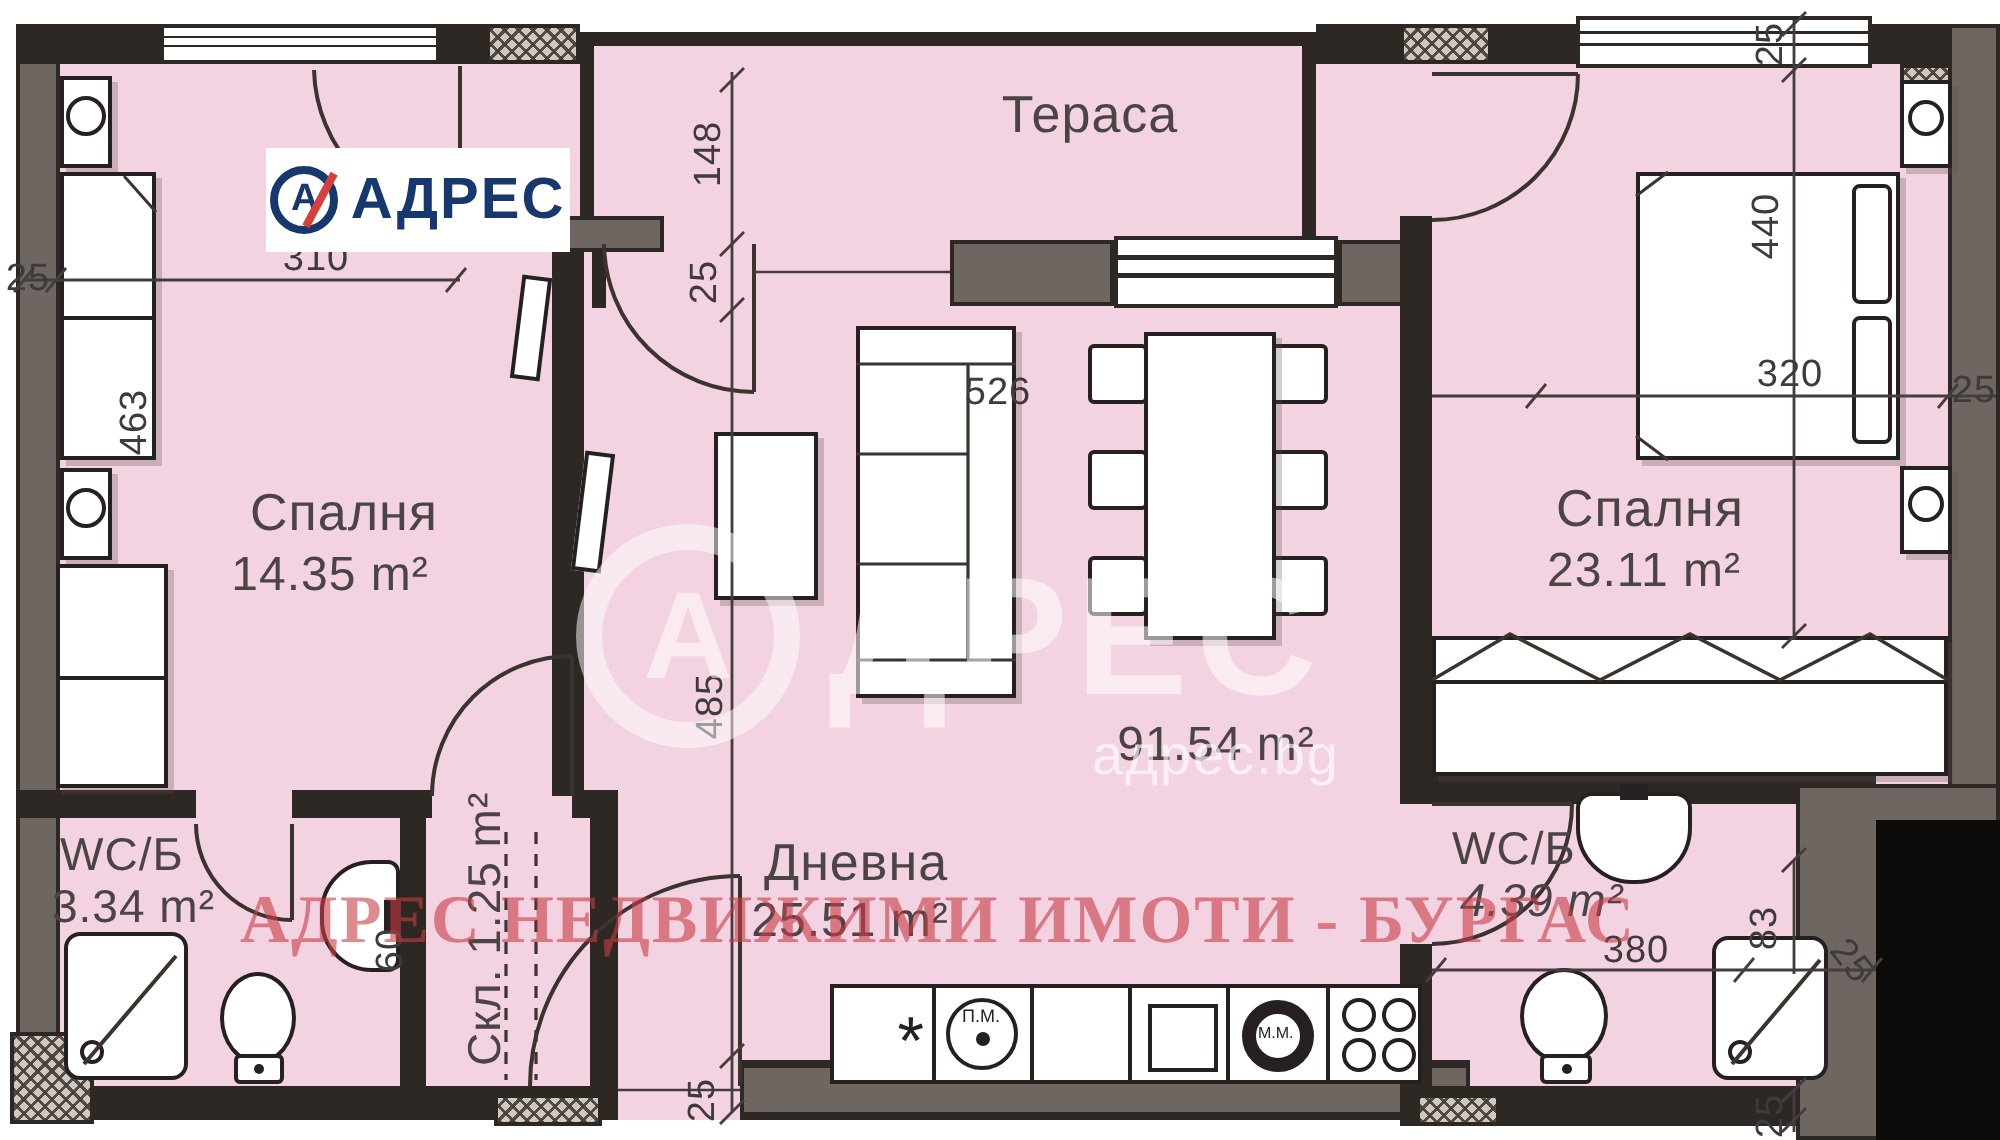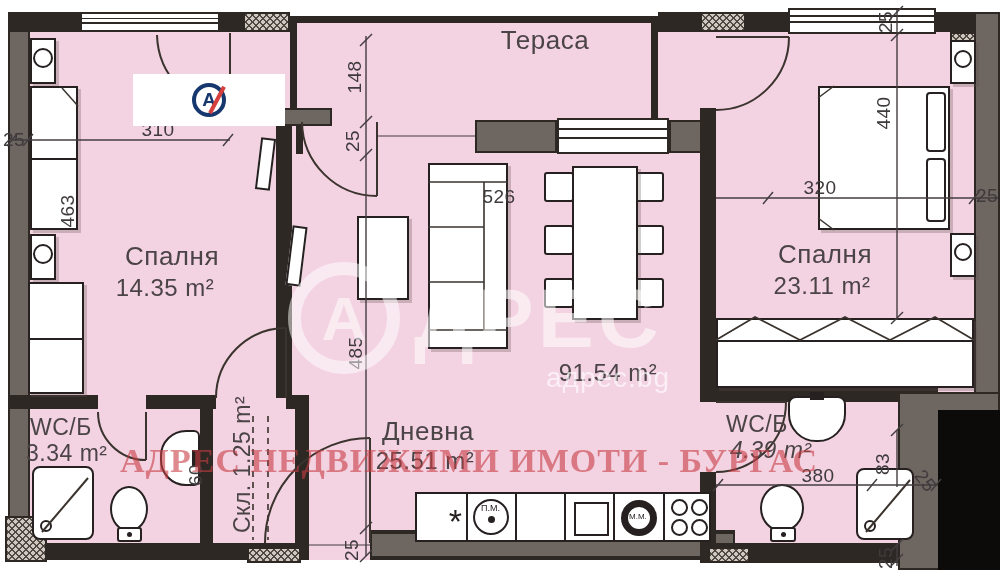--- a/index.html
+++ b/index.html
@@ -241,21 +241,21 @@
       <path d="M897 430 V487"></path>
         <path d="M891 436 L903 424"></path>
       <path d="M897 545 V566"></path>
         <path d="M891 551 L903 539"></path>
         <path d="M891 566 L903 554"></path>
       <path d="M377 136 H475" stroke-width="1.2"></path>
       <path d="M309 545 H370" stroke-width="1.2"></path>
     </g>
   </svg>
 
-  <div class="lbl room-name" style="left:445px;top:27px;width:200px;">Тераса</div>
+  <div class="lbl room-name" style="left:445px;top:44px;width:200px;">Тераса</div>
 
   <div class="lbl room-name" style="left:92px;top:243px;width:160px;">Спалня</div>
   <div class="lbl room-area" style="left:85px;top:275px;width:160px;">14.35 m²</div>
 
   <div class="lbl room-name" style="left:745px;top:241px;width:160px;">Спалня</div>
   <div class="lbl room-area" style="left:742px;top:273px;width:160px;">23.11 m²</div>
 
   <div class="lbl room-name" style="left:348px;top:418px;width:160px;">Дневна</div>
   <div class="lbl room-area" style="left:345px;top:448px;width:160px;">25.51 m²</div>
 
@@ -274,21 +274,21 @@
 
   <div class="dim rot" style="left:333px;top:66px;width:44px;">148</div>
   <div class="dim rot" style="left:338px;top:130px;width:30px;">25</div>
   <div class="dim rot" style="left:334px;top:342px;width:44px;">485</div>
   <div class="dim rot" style="left:337px;top:539px;width:30px;">25</div>
   <div class="dim" style="left:0px;top:129px;width:28px;">25</div>
   <div class="dim" style="left:128px;top:119px;width:60px;">310</div>
   <div class="dim rot" style="left:46px;top:200px;width:44px;">463</div>
   <div class="dim rot" style="left:871px;top:11px;width:30px;">25</div>
   <div class="dim rot" style="left:862px;top:102px;width:44px;">440</div>
-  <div class="dim" style="left:790px;top:177px;width:60px;">320</div>
+  <div class="dim" style="left:865px;top:177px;width:60px;">320</div>
   <div class="dim" style="left:972px;top:185px;width:30px;">25</div>
   <div class="dim" style="left:469px;top:186px;width:60px;">526</div>
   <div class="dim" style="left:788px;top:465px;width:60px;">380</div>
   <div class="dim rot" style="left:866px;top:453px;width:34px;">83</div>
   <div class="dim" style="left:910px;top:470px;width:30px;transform:rotate(52deg);">25</div>
   <div class="dim rot" style="left:871px;top:547px;width:30px;">25</div>
   <div class="dim rot" style="left:181px;top:464px;width:30px;">60</div>
 
   <div class="wm-center">
     <div class="wm-ring">
@@ -297,15 +297,16 @@
     <span class="wm-rest">ДРЕС</span>
   </div>
   <div class="wm-domain">адрес.bg</div>
   <div class="wm-banner">АДРЕС НЕДВИЖИМИ ИМОТИ - БУРГАС</div>
 
   <div id="logo">
     <div class="logo-ring">
       <span class="logo-a">А</span>
       <span class="logo-slash"></span>
     </div>
+    <span class="logo-text">АДРЕС</span>
   </div>
 
 </div>
 
 </body></html>

